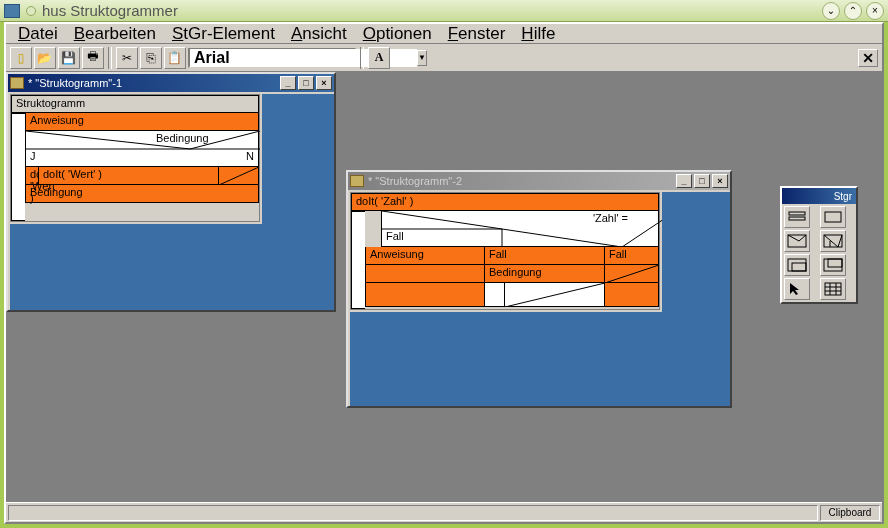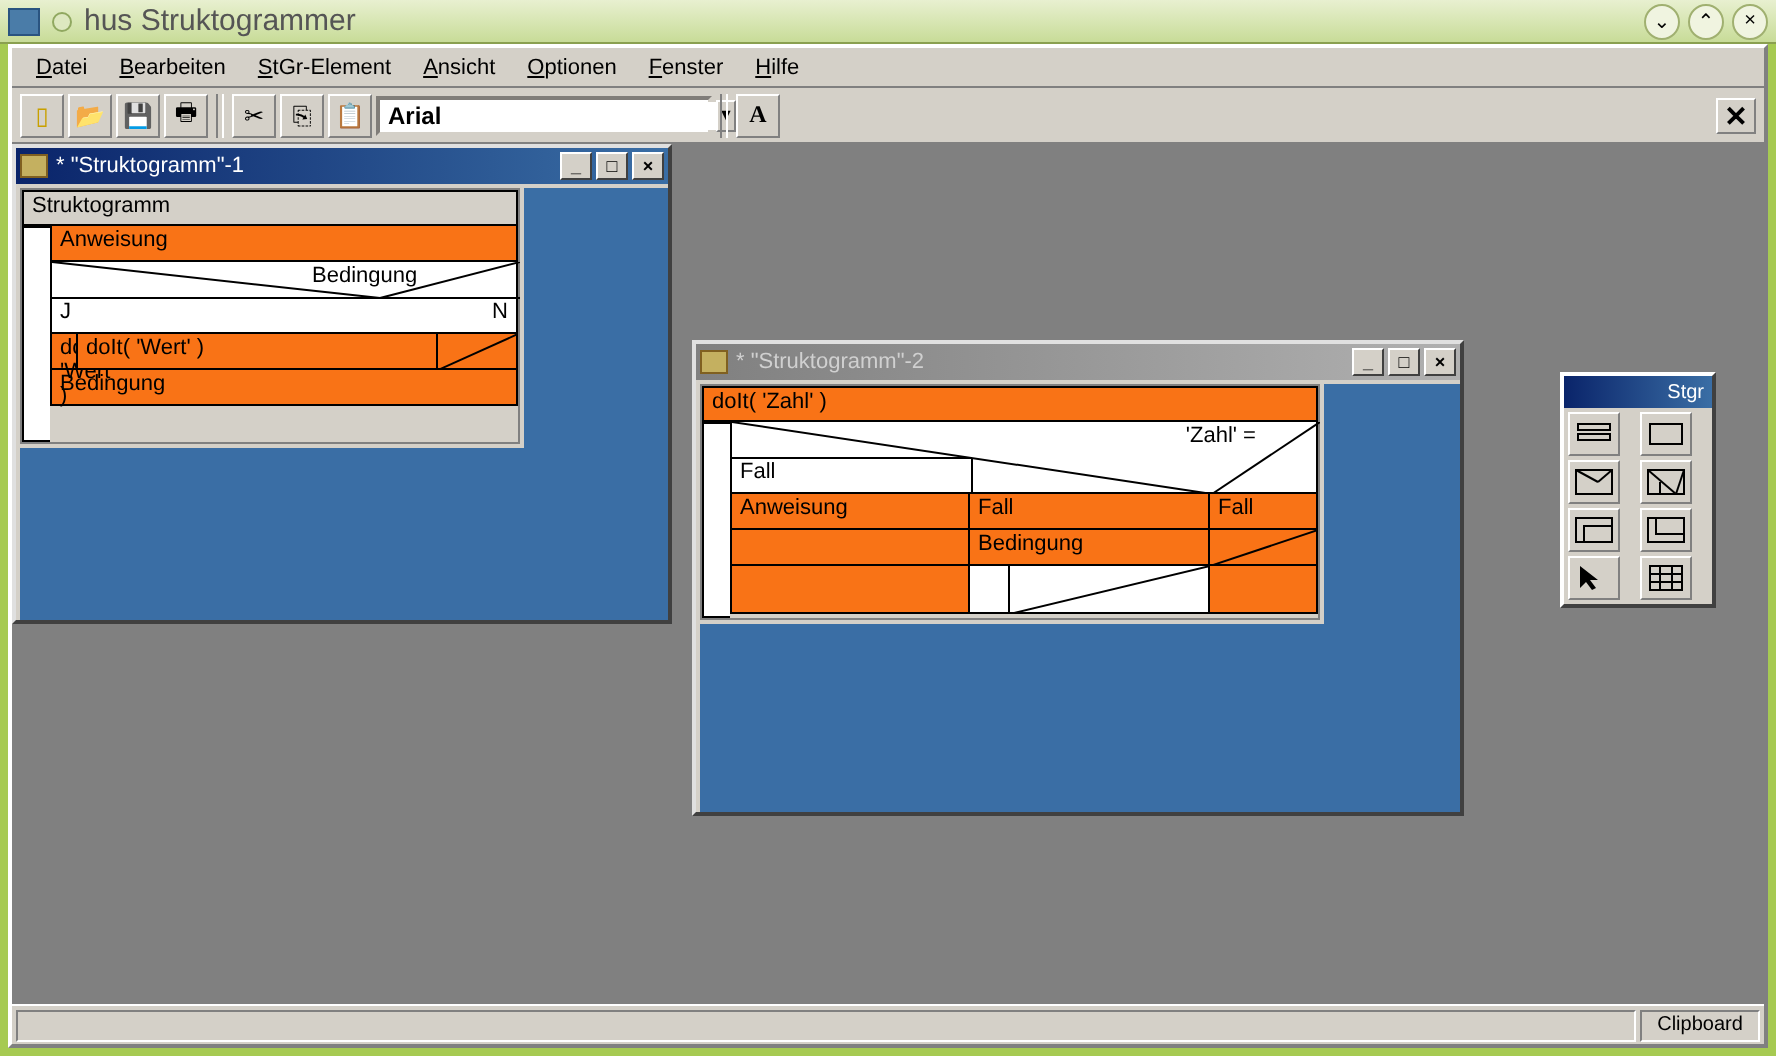--- a/index.html
+++ b/index.html
@@ -7,28 +7,28 @@
 
 .outer-titlebar { height: 22px; background: linear-gradient(to bottom, #e8f0d0, #c8dc98); display: flex; align-items: center; padding: 0 4px; border-bottom: 1px solid #8aa050; }
 .outer-titlebar .app-icon { width: 16px; height: 14px; background: #4a7ca8; border: 1px solid #2a5480; margin-right: 6px; display: inline-block; }
 .outer-titlebar .dot { width: 10px; height: 10px; border-radius: 50%; background: #dde8c0; border: 1px solid #90a860; margin-right: 6px; }
 .outer-titlebar .title { font-size: 15px; color: #555; flex: 1; }
 .outer-titlebar .winbtn { width: 18px; height: 18px; border-radius: 50%; background: #f0f4e0; border: 1px solid #a0b070; margin-left: 4px; display: flex; align-items: center; justify-content: center; font-size: 10px; cursor: pointer; }
 
 .app-window { position: absolute; left: 4px; top: 22px; right: 4px; bottom: 4px; background: #d4d0c8; border: 2px solid; border-color: #fff #808080 #808080 #fff; display: flex; flex-direction: column; }
 
 .menubar { height: 20px; background: #d4d0c8; display: flex; align-items: center; padding: 0 4px; border-bottom: 1px solid #808080; }
-.menubar .menu-item { font-size: 11px; padding: 2px 8px; cursor: pointer; }
+.menubar .menu-item { font-size: 17px; padding: 2px 8px; cursor: pointer; }
 .menubar .menu-item u { text-decoration: underline; }
 
 .toolbar { height: 28px; background: #d4d0c8; display: flex; align-items: center; padding: 2px 4px; border-bottom: 1px solid #808080; gap: 2px; }
 .tbtn { width: 22px; height: 22px; border: 1px solid; border-color: #fff #808080 #808080 #fff; background: #d4d0c8; display: flex; align-items: center; justify-content: center; cursor: pointer; font-size: 12px; }
 .tsep { width: 4px; height: 22px; border-left: 1px solid #808080; border-right: 1px solid #fff; margin: 0 2px; }
 .font-select { height: 20px; border: 2px inset #d4d0c8; background: #fff; display: flex; align-items: center; width: 168px; }
-.font-select input { border: none; outline: none; flex: 1; font-size: 12px; font-weight: bold; padding: 0 4px; }
+.font-select input { border: none; outline: none; flex: 1; font-size: 16px; font-weight: bold; padding: 0 4px; }
 .font-select .dd { width: 16px; height: 16px; background: #d4d0c8; border: 1px solid; border-color: #fff #808080 #808080 #fff; display: flex; align-items: center; justify-content: center; cursor: pointer; font-size: 8px; }
 .close-x { margin-left: auto; font-family: Arial; font-size: 14px; font-weight: bold; width: 20px; height: 18px; border: 1px solid; border-color: #fff #808080 #808080 #fff; background: #d4d0c8; display: flex; align-items: center; justify-content: center; cursor: pointer; }
 
 .workspace { flex: 1; background: #808080; position: relative; overflow: hidden; }
 
 .child-win { position: absolute; background: #d4d0c8; border: 2px solid; border-color: #e0e0e0 #404040 #404040 #e0e0e0; }
 .child-titlebar { height: 18px; display: flex; align-items: center; padding: 0 2px; font-size: 11px; color: #fff; }
 .child-titlebar.active { background: linear-gradient(to right, #0a246a, #3a6ea5); }
 .child-titlebar.inactive { background: linear-gradient(to right, #808080, #b0b0b0); color: #d0d0d0; }
 .child-titlebar .icon { width: 14px; height: 12px; background: #c4b060; border: 1px solid #806020; margin-right: 4px; display: inline-block; }
@@ -137,21 +137,21 @@
       <div class="child-titlebar inactive">
         <span class="icon"></span>
         <span class="title">* "Struktogramm"-2</span>
         <span class="cbtn">_</span>
         <span class="cbtn">□</span>
         <span class="cbtn">×</span>
       </div>
       <div style="position:relative;height:212px">
         <div style="position:absolute;left:2px;top:2px;width:310px;height:118px;border:1px solid #808080">
           <div class="dg-cell" style="height:18px">doIt( 'Zahl' )</div>
-          <div style="margin-left:14px;position:relative;height:36px;border:1px solid #000;border-top:none;background:#fff">
+          <div style="margin-left:30px;position:relative;height:36px;border:1px solid #000;border-top:none;background:#fff">
             <svg class="diagonal" width="294" height="36">
                 <line x1="0" y1="0" x2="240" y2="36" stroke="#000"></line>
                 <line x1="294" y1="0" x2="240" y2="36" stroke="#000"></line>
                 <line x1="0" y1="18" x2="120" y2="18" stroke="#000"></line>
                 <line x1="120" y1="18" x2="120" y2="36" stroke="#000"></line>
               </svg>
             <span style="position:absolute;right:30px;top:1px;font-size:11px">'Zahl' =</span>
             <span style="position:absolute;left:4px;top:19px;font-size:11px">Fall</span>
           </div>
           <div style="margin-left:14px;display:flex;height:18px">

